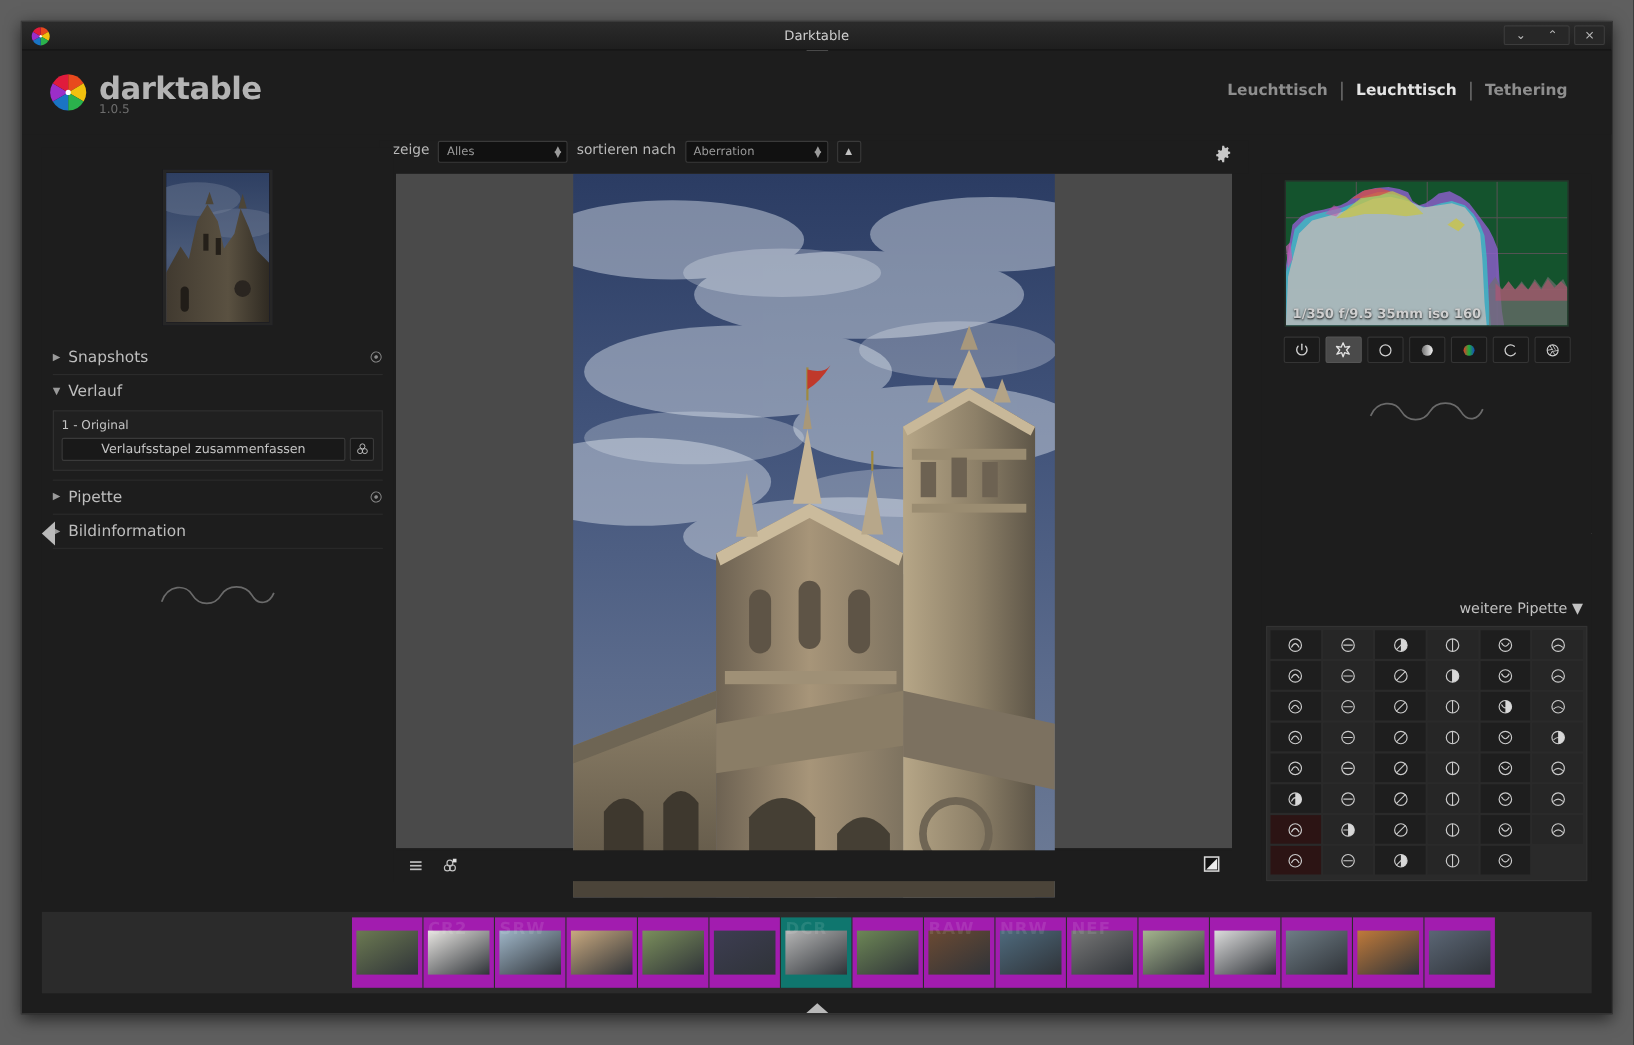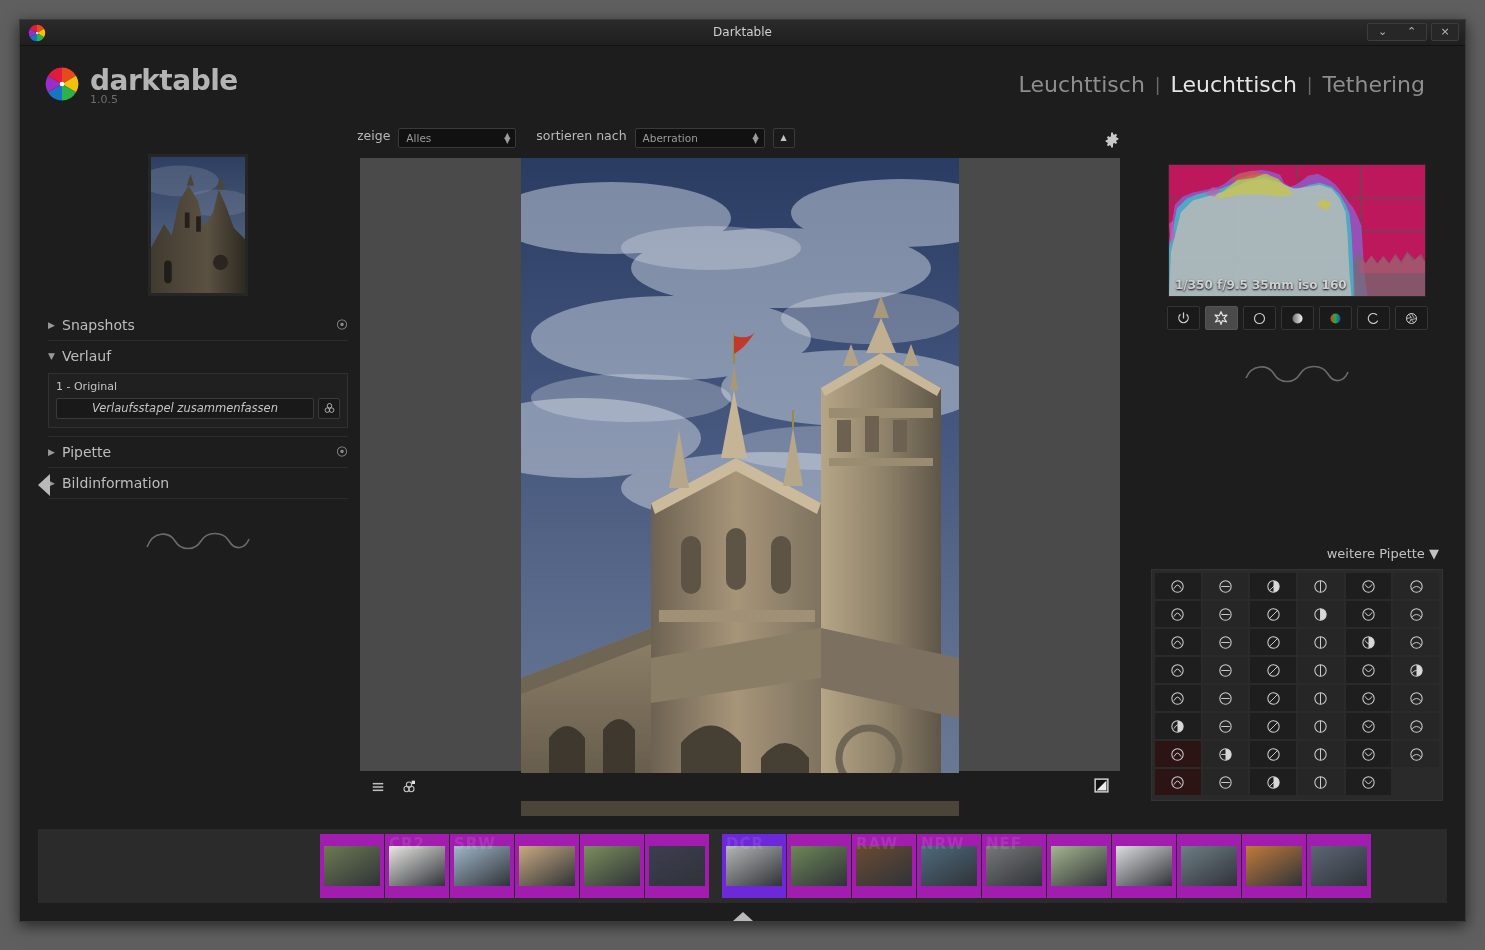--- a/index.html
+++ b/index.html
@@ -45,21 +45,21 @@
     background: #1d1d1d;
   }
 
   
   #header { position: relative; height: 76px; background: #1d1d1d; }
   .logo-wrap { position: absolute; left: 24px; top: 20px; display: flex; align-items: flex-start; }
   .logo-text { margin-left: 10px; }
   .logo-text .name { color: #b4b4b4; font-size: 28px; font-weight: bold; letter-spacing: -.5px; line-height: 30px; }
   .logo-text .ver { color: #6d6d6d; font-size: 11px; margin-top: -3px; }
   #nav { position: absolute; right: 40px; top: 26px; display: flex; align-items: center; gap: 10px; }
-  #nav .nav-item { color: #8e8e8e; font-size: 22px; font-weight: normal; }
+  #nav .nav-item { color: #8e8e8e; font-size: 14px; font-weight: bold; }
   #nav .nav-item.active { color: #e4e4e4; }
   #nav .sep { color: #6b6b6b; font-size: 17px; }
 
   
   .tri-top {
     position: absolute; left: 50%; top: 0; transform: translateX(-50%);
     width: 0; height: 0; border-left: 10px solid transparent;
     border-right: 10px solid transparent; border-top: 9px solid #b9b9b9;
   }
 
@@ -97,21 +97,21 @@
     border: 3px solid #262626; background: #0d0d1a; position: relative; overflow: hidden;
   }
   .lp-section { margin: 0 10px; border-bottom: 1px solid #2b2b2b; }
   .lp-head {
     display: flex; align-items: center; height: 30px; color: #bdbdbd; font-size: 14px;
   }
   .lp-head .tri { width: 14px; color: #9a9a9a; font-size: 9px; }
   .lp-head .reset { margin-left: auto; color: #8b8b8b; font-size: 12px; }
   .hist-box { background: #202020; border: 1px solid #313131; margin: 2px 0 8px; padding: 6px 7px 8px; }
   .hist-item { color: #c3c3c3; font-size: 11px; margin-bottom: 5px; }
-  .hist-row { display: flex; gap: 4px; font-style: italic; }
+  .hist-row { display: flex; gap: 4px; }
   .hist-btn {
     flex: 1; height: 21px; background: #191919; border: 1px solid #3a3a3a; border-radius: 2px;
     color: #c5c5c5; font-size: 11.5px; text-align: center; line-height: 19px;
   }
   .hist-icon {
     width: 22px; height: 21px; background: #191919; border: 1px solid #3a3a3a;
     border-radius: 2px; display: flex; align-items: center; justify-content: center;
   }
   .squiggle { display: flex; justify-content: center; margin-top: 28px; }
 
@@ -131,21 +131,21 @@
   #center-toolbar .ct-left { display: flex; gap: 14px; align-items: center; }
   #center-toolbar .ct-right { margin-left: auto; }
 
   
   #right-panel {
     position: absolute; right: 18px; top: 112px; width: 300px; bottom: 120px;
     background: #1d1d1d;
   }
   #histogram {
     width: 258px; height: 133px; margin: 6px auto 0; position: relative;
-    background: #be185d; border: 1px solid #2a2a2a; overflow: hidden;
+    background: #14532d; border: 1px solid #2a2a2a; overflow: hidden;
   }
   #histogram .exif {
     position: absolute; left: 6px; bottom: 4px; color: #cfcfcf;
     font-size: 12px; font-weight: bold; text-shadow: 0 1px 2px #000;
   }
   #group-icons {
     display: flex; justify-content: center; gap: 5px; margin-top: 9px;
   }
   .gicon {
     width: 33px; height: 24px; background: #1a1a1a; border: 1px solid #343434;
@@ -181,21 +181,21 @@
   #filmstrip {
     position: absolute; left: 18px; right: 18px; bottom: 18px; height: 74px;
     background: #2b2b2b; display: flex; align-items: center; overflow: hidden;
   }
   #filmstrip .fs-pad { width: 282px; flex: none; background: #2b2b2b; height: 100%; }
   .fthumb {
     position: relative; width: 64px; height: 64px; flex: none;
     background: #a21caf; margin-right: 1px;
     display: flex; align-items: center; justify-content: center;
   }
-  .fthumb.sel { background: #6d28d9; margin-left: 12px; }
+  .fthumb.sel { background: #0f766e; }
   .fthumb .fimg { width: 56px; height: 40px; background: #555; }
   .fthumb .flabel2 {
     position: absolute; left: 4px; top: 1px; color: rgba(255,255,255,.10);
     font-size: 15px; font-weight: bold; letter-spacing: 1px;
   }
   .tri-bottom {
     position: absolute; left: 50%; bottom: 0; transform: translateX(-50%);
     width: 0; height: 0; border-left: 10px solid transparent;
     border-right: 10px solid transparent; border-bottom: 9px solid #b9b9b9;
   }
@@ -267,21 +267,21 @@
 
     <div id="filterbar">
       <div class="flabel">zeige</div>
       <div class="combo w1">
         <span>Alles</span>
         <span class="arrows">
             <span>▲</span>
             <span>▼</span>
           </span>
       </div>
-      <div class="flabel" style="margin-left:12px">sortieren nach</div>
+      <div class="flabel" style="margin-left:0">sortieren nach</div>
       <div class="combo w2">
         <span>Aberration</span>
         <span class="arrows">
             <span>▲</span>
             <span>▼</span>
           </span>
       </div>
       <div class="sortdir">▲</div>
     </div>
 

